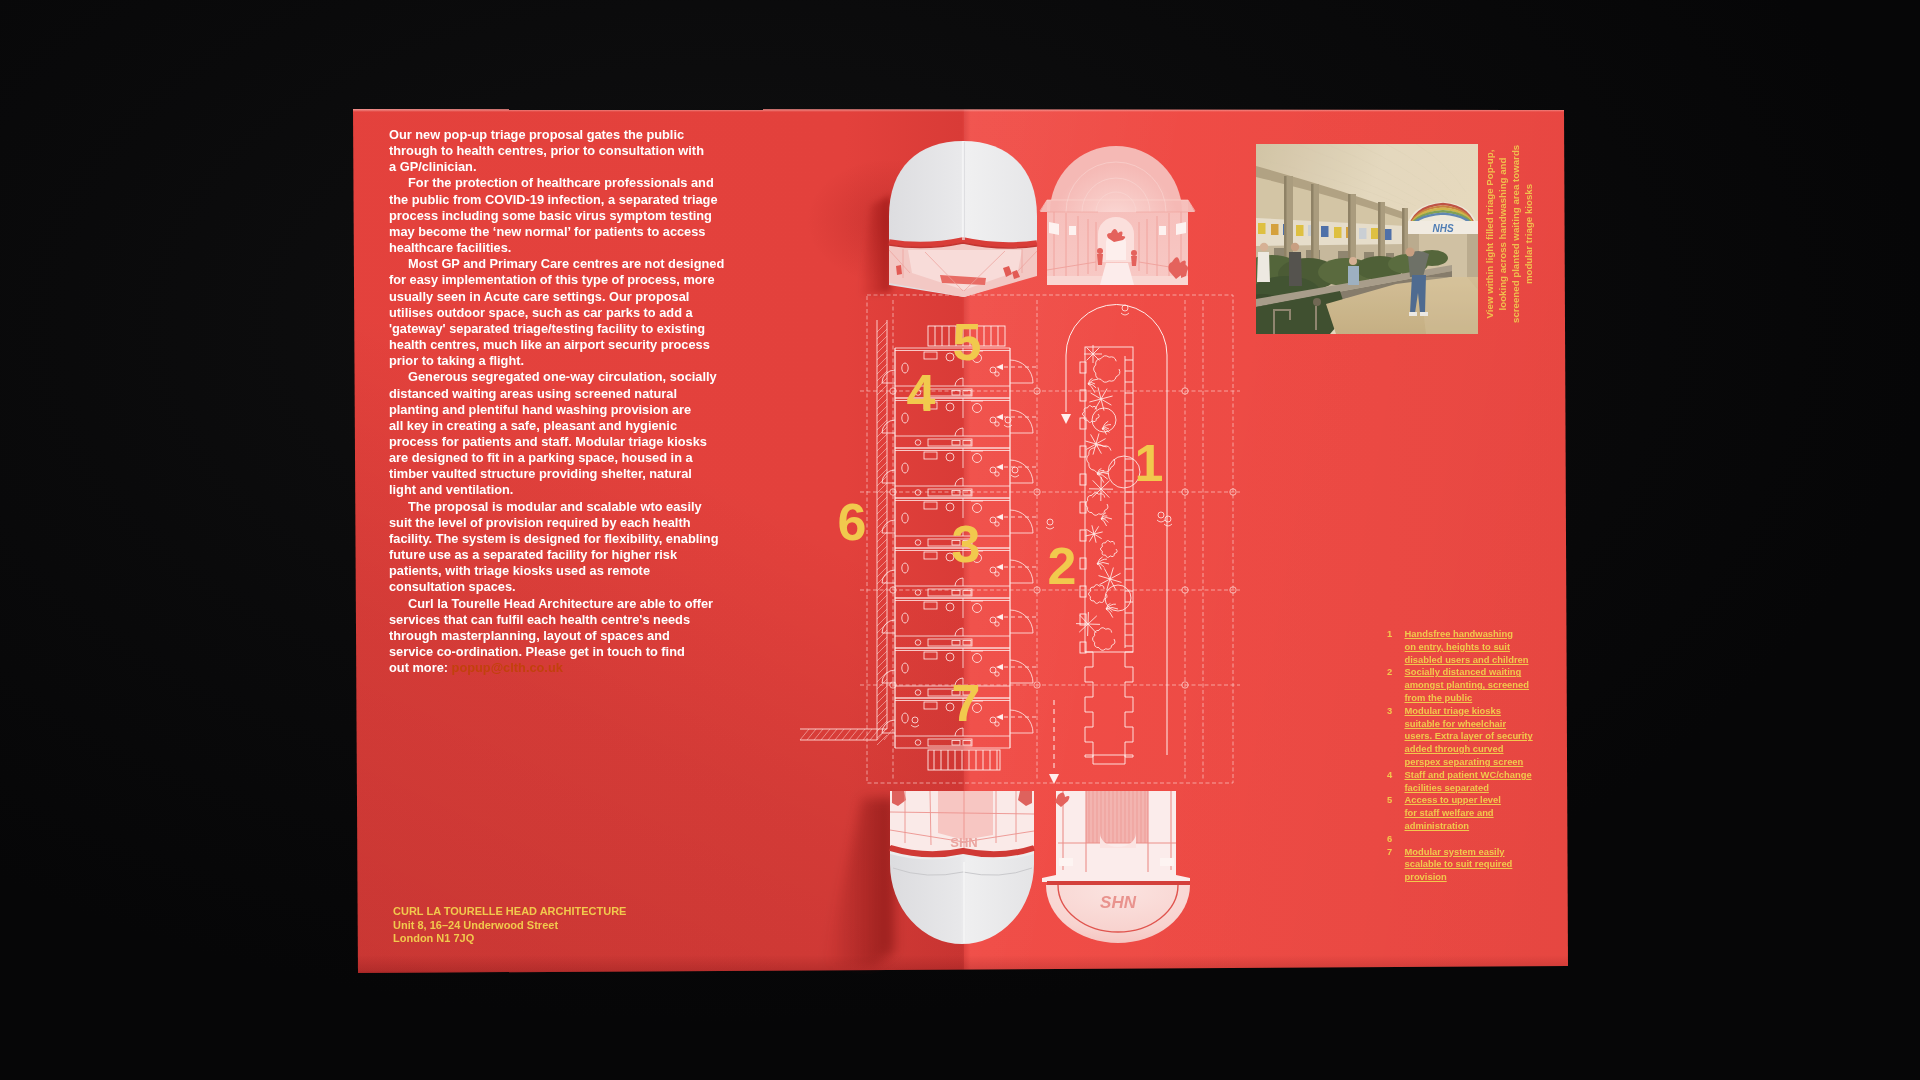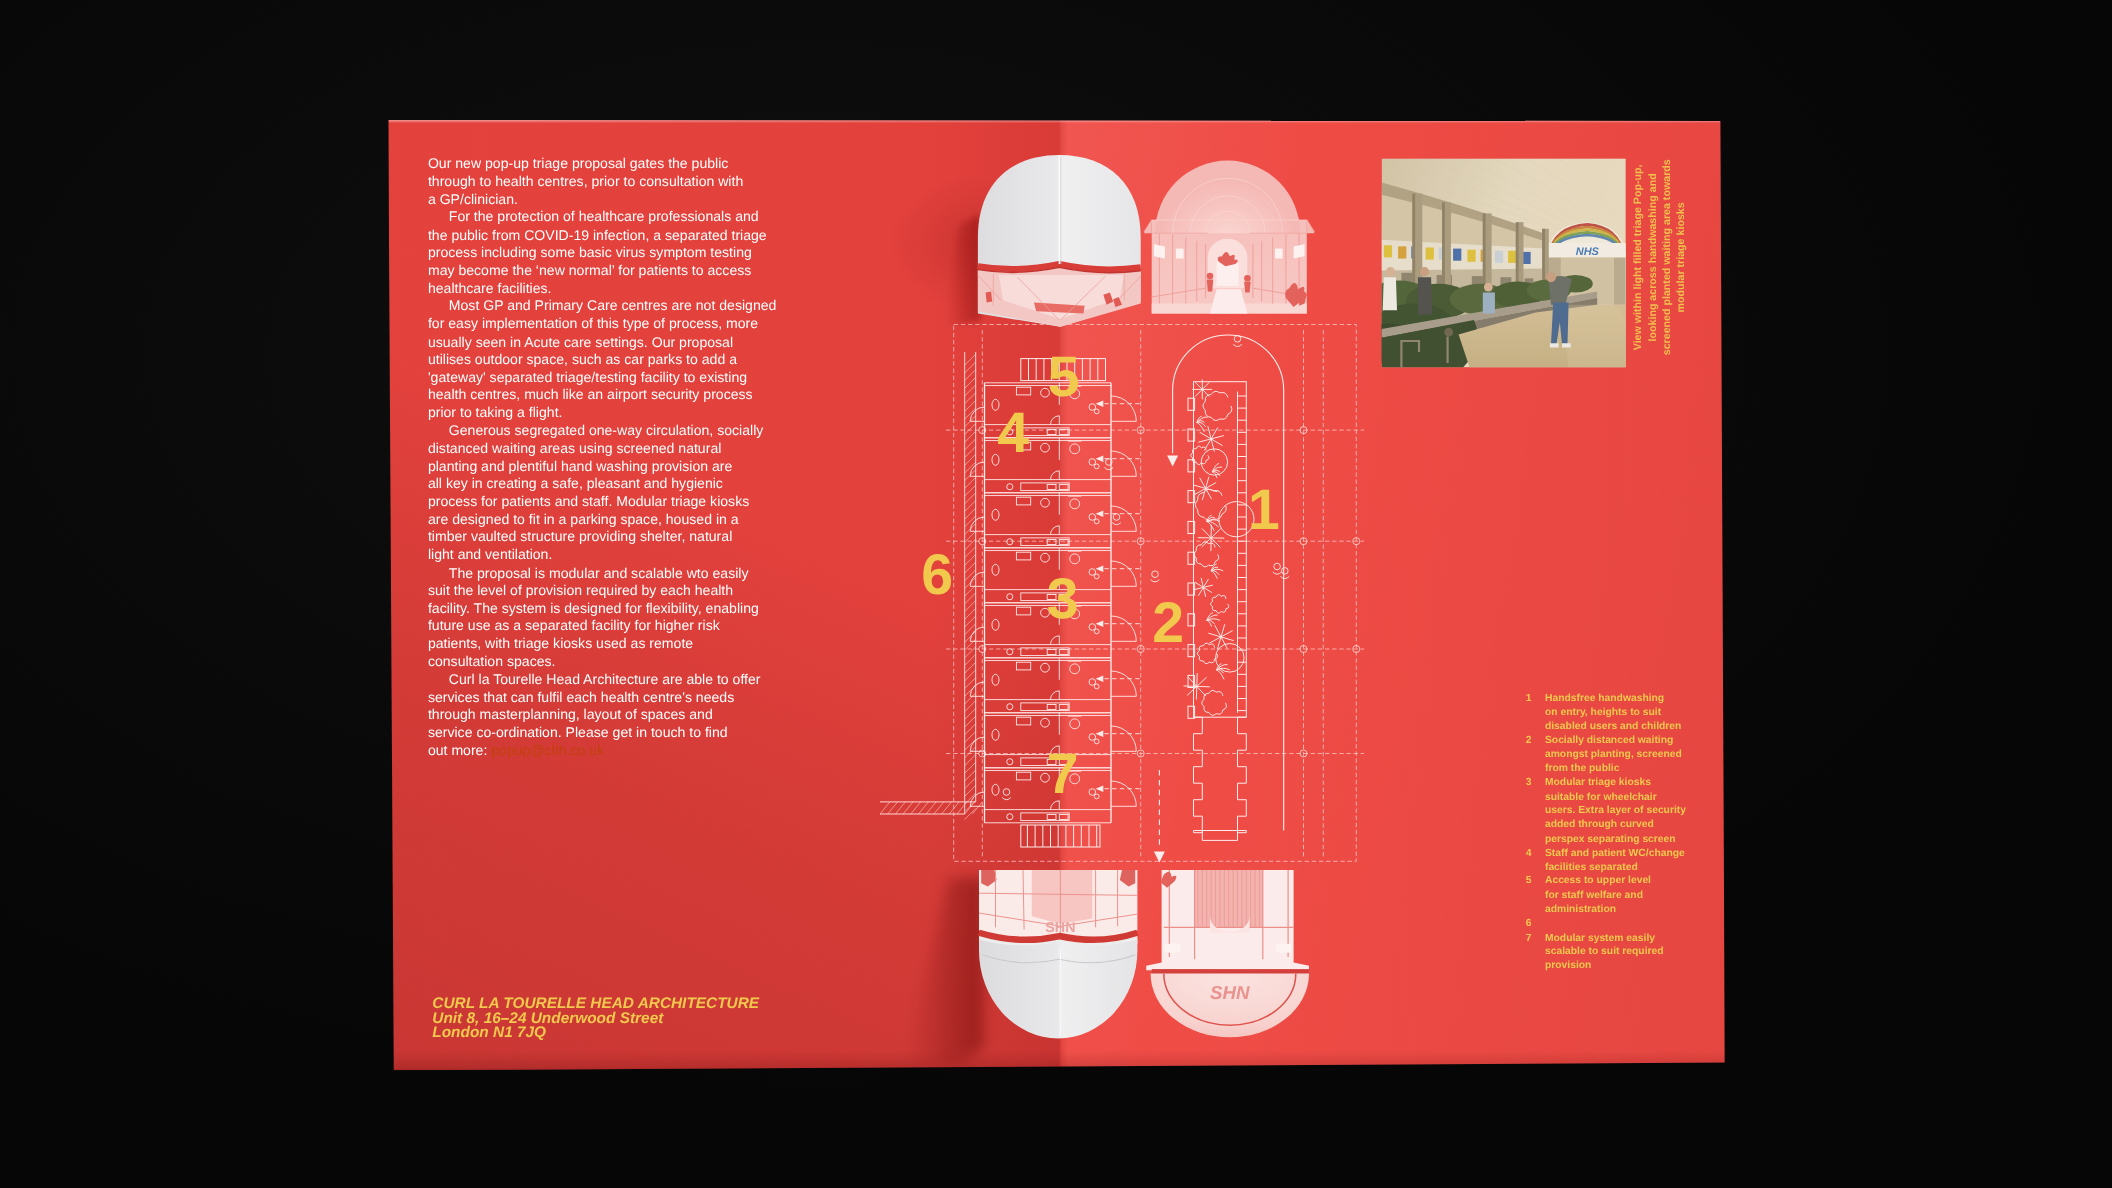--- a/index.html
+++ b/index.html
@@ -8,35 +8,35 @@
   background: radial-gradient(ellipse 1200px 700px at 38% 30%, #101011 0%, #0a0a0b 55%, #060607 100%); }
 #sheet { position:absolute; inset:0;
   clip-path: polygon(353px 109px, 1564px 110px, 1568px 966px, 358px 973px);
   background:
     linear-gradient(90deg, #e4423d 0%, #e3413c 44%, #d93b37 50.1%, #f04d47 50.55%, #ee4a44 72%, #eb4641 100%);
 }
 #leftshade { position:absolute; left:353px; top:109px; width:611px; height:864px;
   background: linear-gradient(205deg, rgba(0,0,0,0) 42%, rgba(70,0,6,0.10) 68%, rgba(70,0,6,0.17) 100%); }
 #rightshade { position:absolute; left:964px; top:109px; width:604px; height:861px;
   background: linear-gradient(100deg, rgba(255,255,255,0.05) 0%, rgba(255,255,255,0) 30%, rgba(0,0,0,0.03) 100%); }
-.body-text { position:absolute; left:389px; top:141px;
-  color:#ffffff; font-weight:normal; font-size:12.8px; line-height:16.15px; white-space:nowrap; }
+.body-text { position:absolute; left:389px; top:127px;
+  color:#ffffff; font-weight:bold; font-size:12.8px; line-height:16.15px; white-space:nowrap; }
 .ind { display:inline-block; width:19px; }
 .yel { color:#c2410c; }
 .addr { position:absolute; left:393px; top:905px; color:#f1c94d; font-weight:bold;
-  font-size:14px; line-height:13.5px;font-style:italic; }
+  font-size:11px; line-height:13.5px; }
 .caption-box { position:absolute; left:1483px; top:145px; width:52px; height:178px; }
 .caption-box .rot { width:178px; height:52px; transform-origin:0 0;
   transform: rotate(-90deg) translateX(-178px); text-align:center;
   color:#f0c04e; font-weight:bold; font-size:9.7px; line-height:13px; white-space:nowrap; }
 .keylist { position:absolute; left:1387px; top:628px; width:160px;
   color:#f1c94d; font-weight:bold; font-size:9.4px; line-height:12.8px; }
 .li { display:flex; }
 .num { width:17.5px; flex:none; }
-.lt { flex:1; }
+.lt { flex:1;text-decoration:underline; }
 </style></head>
 <body>
 
 <div id="stage"></div>
 
 <div id="sheet">
 
 <div id="leftshade"></div>
 
 <div id="rightshade"></div>

